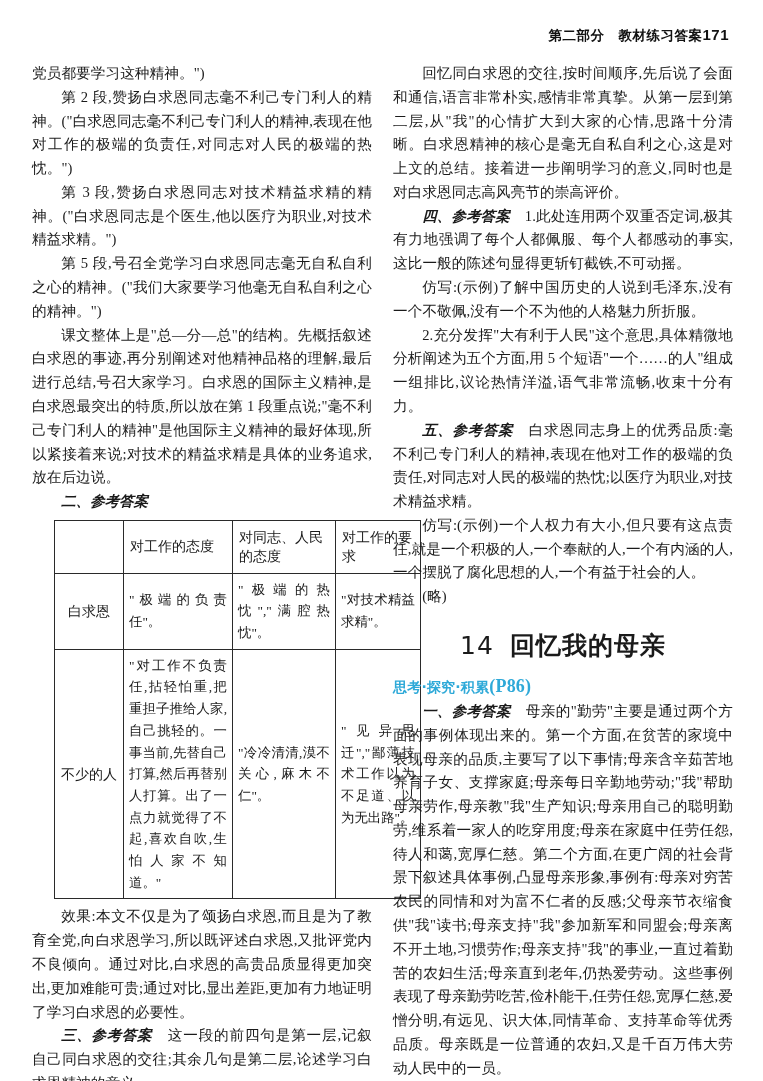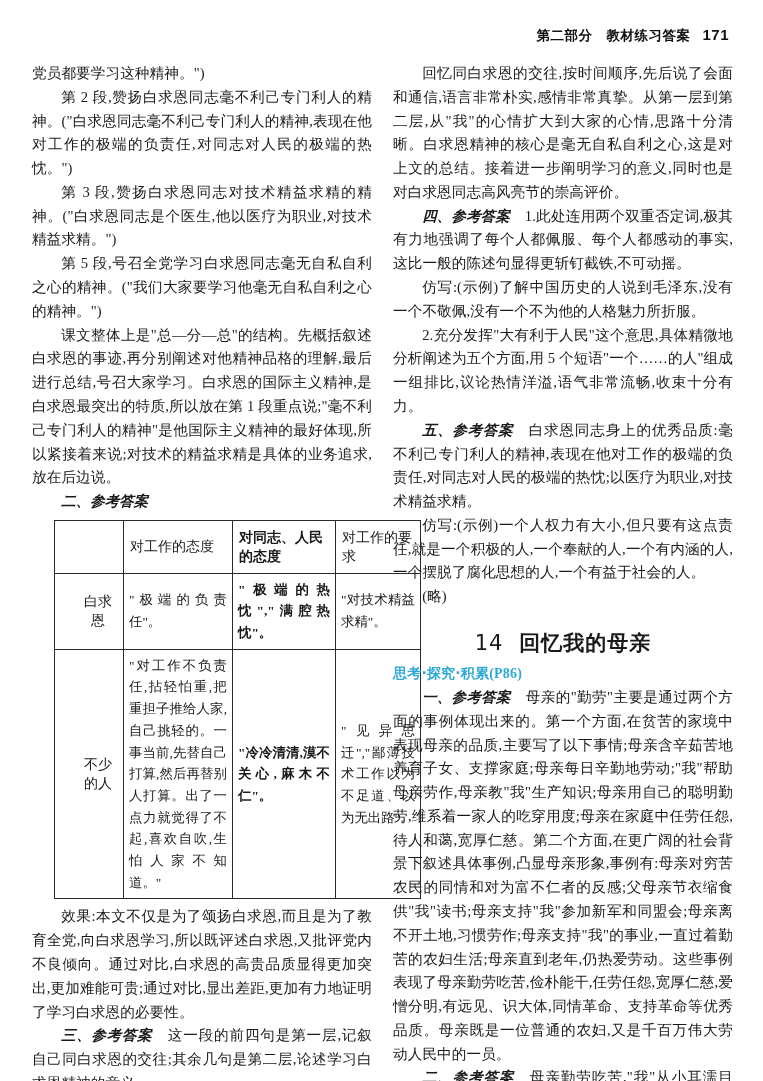--- a/index.html
+++ b/index.html
@@ -28,21 +28,21 @@
     left: 0;
     right: 34px;
     text-align: right;
     font-family: "DejaVu Sans", "Liberation Sans", sans-serif;
     font-size: 13.5px;
     font-weight: bold;
     color: #111;
     letter-spacing: 0.5px;
   }
   .header .hdr-part { margin-right: 14px; }
-  .header .hdr-sub  { margin-right: 12px; }
+  .header .hdr-sub  { }
   .header .hdr-page { font-family: "Liberation Sans", sans-serif; font-size: 15px; }
 
   
   .columns {
     position: absolute;
     top: 62px;
     left: 32px;
     right: 30px;
     bottom: 18px;
     display: flex;
@@ -91,51 +91,50 @@
   }
   table.answers thead th {
     font-family: "DejaVu Sans", "Liberation Sans", sans-serif;
     font-size: 14px;
     text-align: left;
     line-height: 1.35;
     padding: 7px 6px;
   }
   table.answers .c0 { width: 56px; }
   table.answers .c1 { width: 96px; }
-  table.answers .c2 { width: 90px; font-weight: bold; }
+  table.answers .c2 { width: 90px; }
   table.answers .c3 { width: 72px; }
   table.answers td.rowlab {
     font-family: "DejaVu Sans", "Liberation Sans", sans-serif;
     font-size: 14px;
     text-align: center;
     line-height: 1.35;
-    padding-left: 23px;
   }
 
   
   .lesson-title {
     font-family: "DejaVu Sans", "Liberation Sans", sans-serif;
-    font-size: 21px;
+    font-size: 25px;
     font-weight: bold;
     text-align: center;
-    margin: 20px 0 8px 0;
+    margin: 20px 0 14px 0;
     letter-spacing: 1px;
   }
   .lesson-title .num { margin-right: 16px; font-weight: normal; }
   .blue-head {
     color: #2ea9d8;
     font-family: "DejaVu Sans", "Liberation Sans", sans-serif;
     font-weight: bold;
     font-size: 14px;
     margin: 0 0 3px 0;
     letter-spacing: 0.2px;
   }
   .blue-head .pg {
     font-family: "Liberation Serif", serif;
-    font-size: 14px;
+    font-size: 18px;
     font-weight: bold;
   }
 </style>
 </head>
 <body>
 
 <div class="page">
 
   <div class="header">
     <span class="hdr-part">第二部分</span><span class="hdr-sub">教材练习答案</span><span class="hdr-page">171</span>

